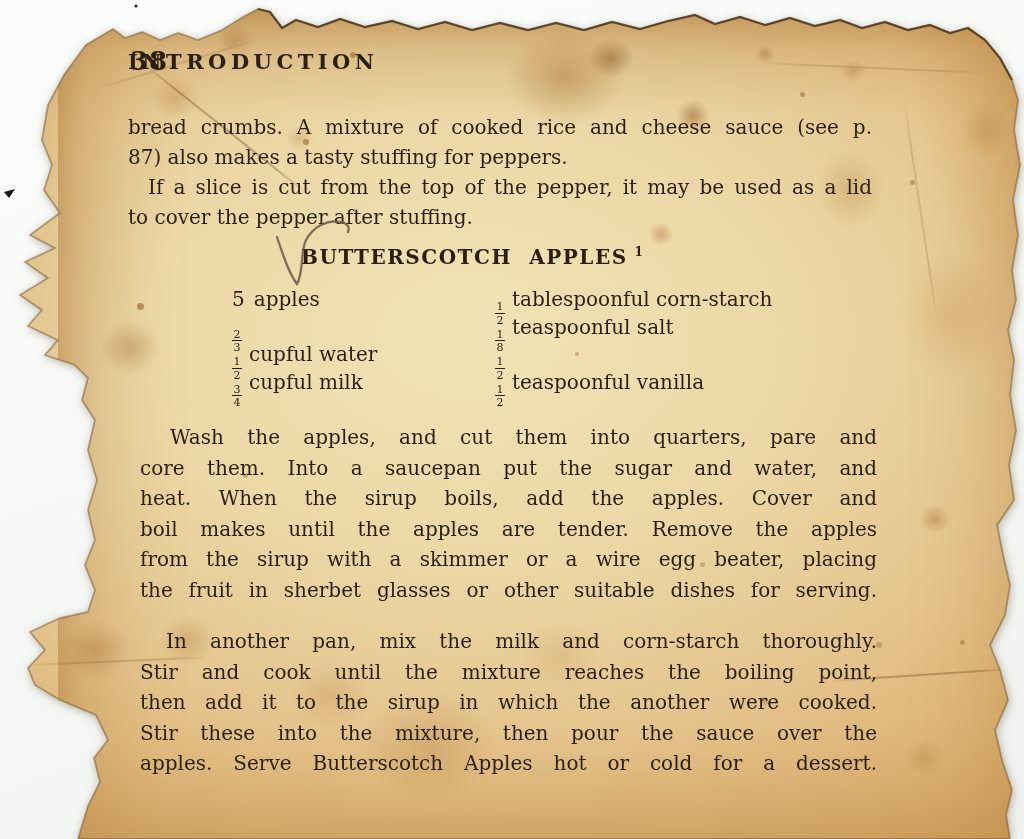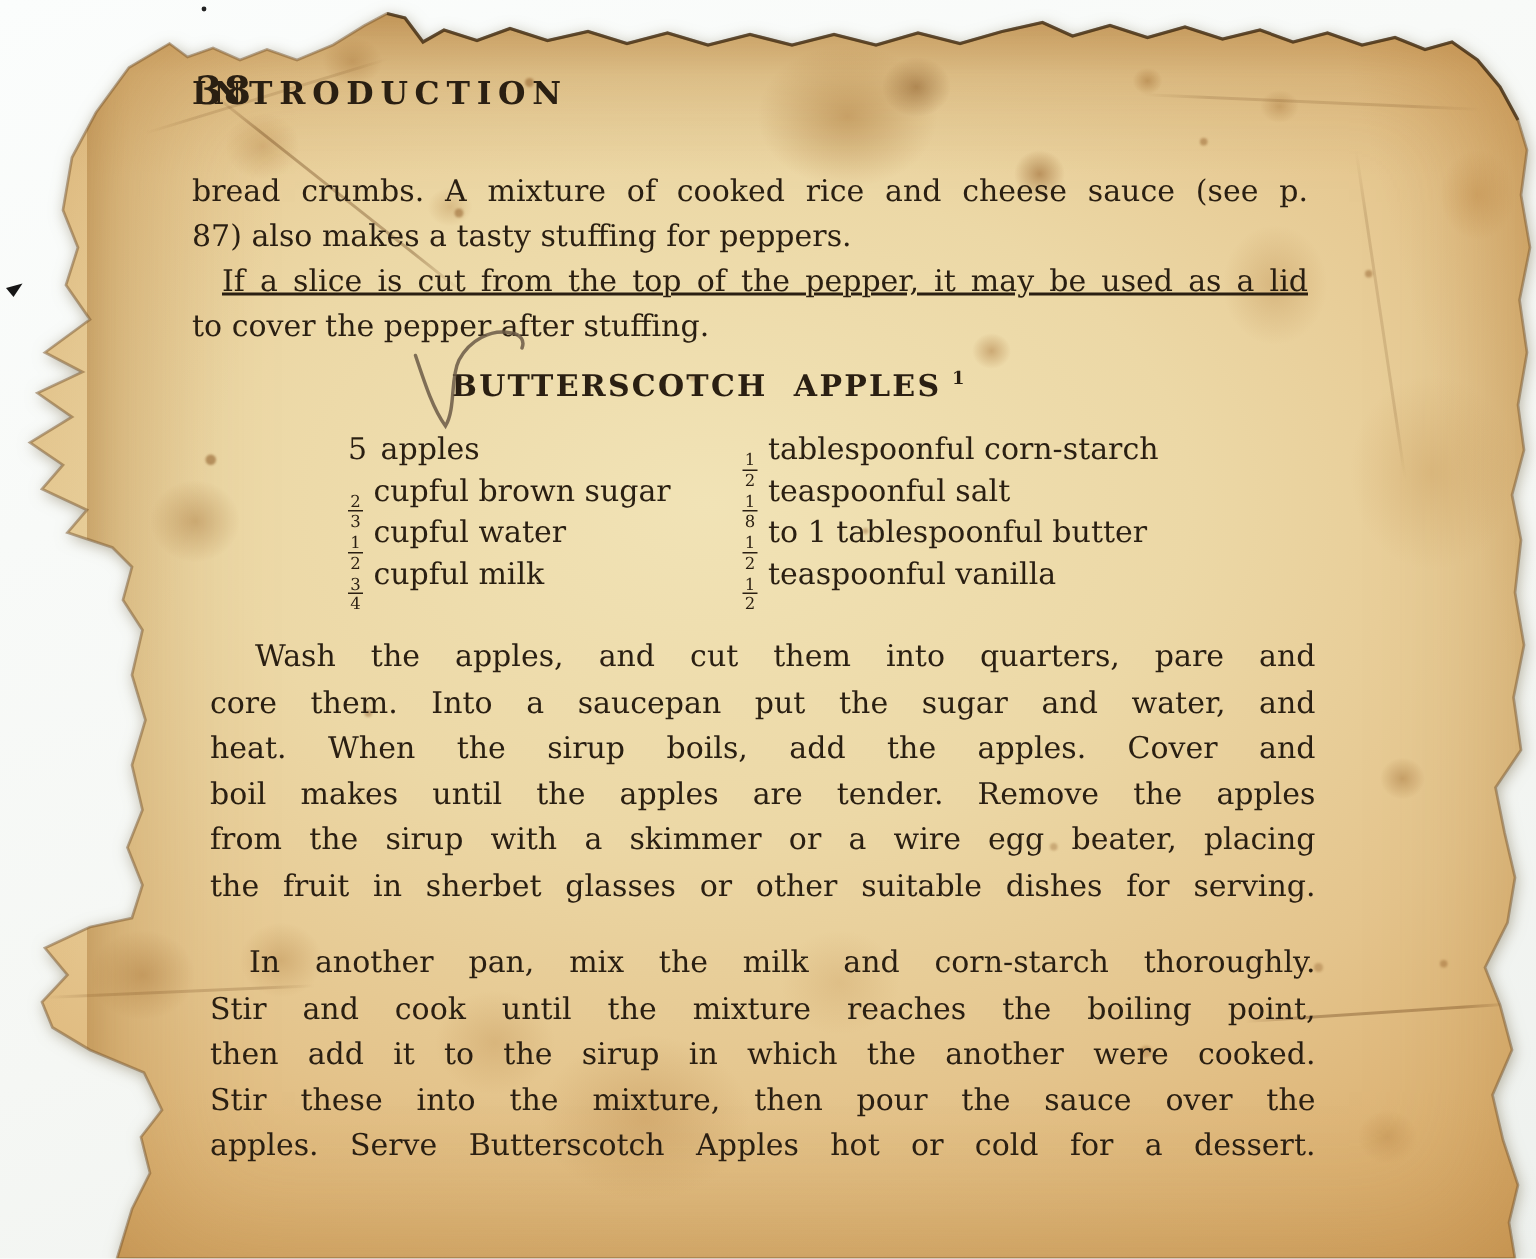--- a/index.html
+++ b/index.html
@@ -33,21 +33,21 @@
     font-size:21px;font-weight:bold;letter-spacing:4.5px;}
   .col{position:absolute;width:744px;}
   .ln{overflow:hidden;text-align:left;}
   .just{text-align:justify;text-align-last:justify;}
   .intro{left:128px;top:112px;font-size:20px;}
   .intro .ln{height:30px;line-height:30px;}
   .bodycol{left:140px;width:737px;font-size:20px;}
   .p3{top:422px;}
   .p4{top:626px;}
   .bodycol .ln{height:30.5px;line-height:30.5px;}
-  .ind20{padding-left:20px;text-decoration:underline;}
+  .ind20{padding-left:20px;}
   .ind30{padding-left:30px;}
   .ind26{padding-left:26px;}
   .rtitle{position:absolute;left:100px;top:245px;width:744px;text-align:center;
     font-size:20px;font-weight:bold;letter-spacing:1.5px;word-spacing:9px;}
   .rtitle sup{font-size:12px;letter-spacing:0;word-spacing:0;margin-left:7px;font-weight:bold;}
   .ingcol{position:absolute;top:286px;font-size:20px;}
   .ing{height:27.5px;line-height:27.5px;white-space:nowrap;}
   .amt{margin-right:9px;}
   .frac{display:inline-flex;flex-direction:column;align-items:center;line-height:1;
     font-size:11px;vertical-align:-4px;margin-right:7px;}
@@ -128,21 +128,21 @@
       </div>
 
       <div class="ingcol" style="left:232px">
         <div class="ing">
           <span class="amt">5</span><span>apples</span>
         </div>
         <div class="ing">
           <span class="frac">
               <span class="fn">2</span>
               <span class="fd">3</span>
-            </span><span>cupful brown sugar</span>
+            </span>
         </div>
         <div class="ing">
           <span class="frac">
               <span class="fn">1</span>
               <span class="fd">2</span>
             </span><span>cupful water</span>
         </div>
         <div class="ing">
           <span class="frac">
               <span class="fn">3</span>
@@ -161,21 +161,21 @@
         <div class="ing">
           <span class="frac">
               <span class="fn">1</span>
               <span class="fd">8</span>
             </span><span>teaspoonful salt</span>
         </div>
         <div class="ing">
           <span class="frac">
               <span class="fn">1</span>
               <span class="fd">2</span>
-            </span><span>to 1 tablespoonful butter</span>
+            </span>
         </div>
         <div class="ing">
           <span class="frac">
               <span class="fn">1</span>
               <span class="fd">2</span>
             </span><span>teaspoonful vanilla</span>
         </div>
       </div>
 
       <div class="col bodycol p3">

